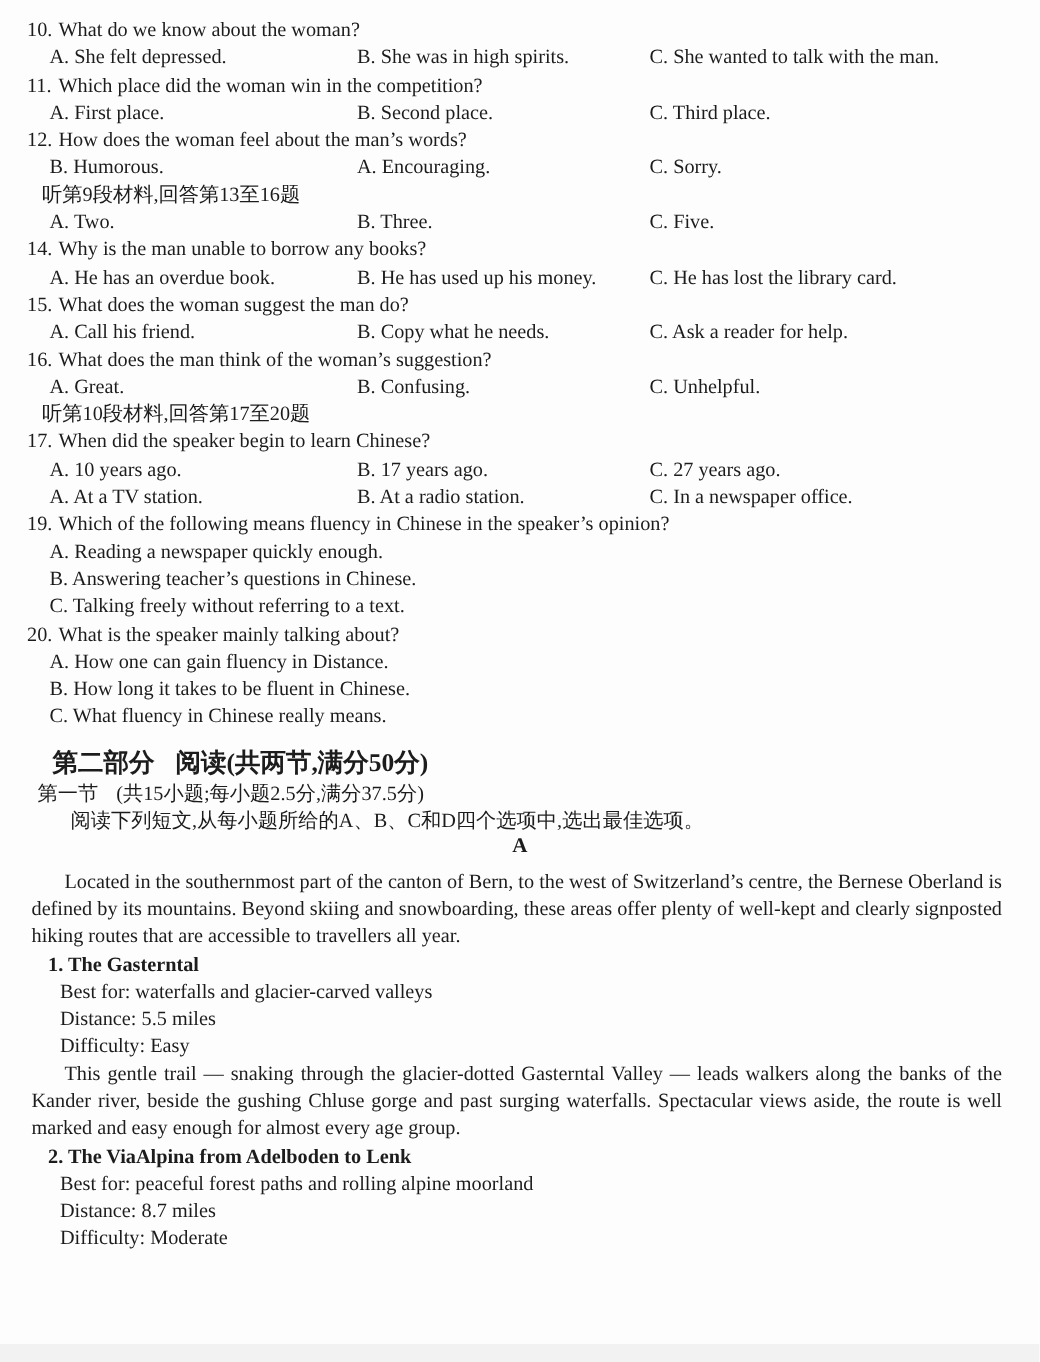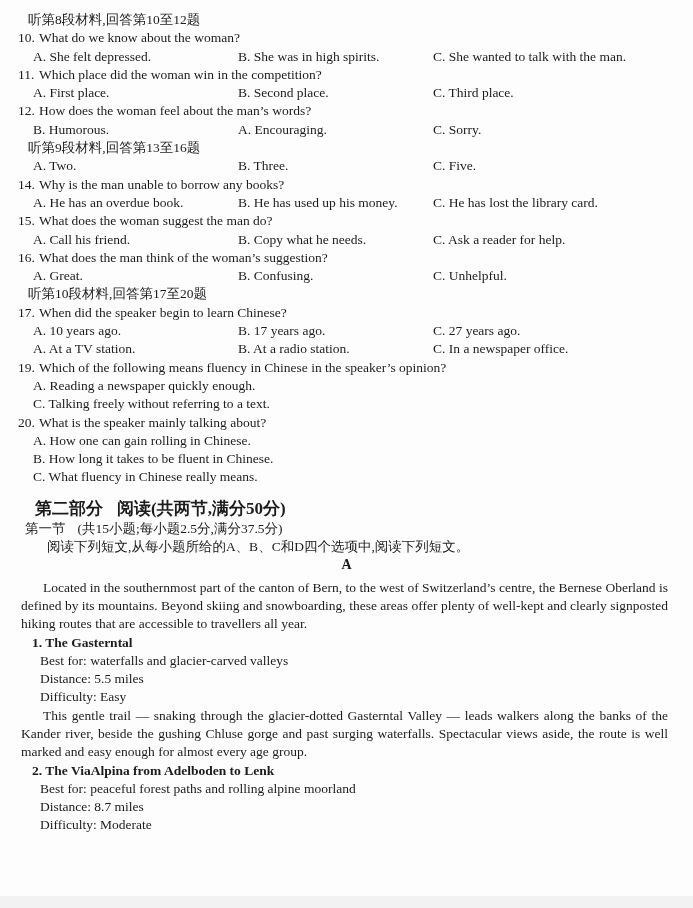--- a/index.html
+++ b/index.html
@@ -34,21 +34,20 @@
 
   .scan-band { position: absolute; left: 0; bottom: 0; width: 100%; height: 12px; background: #f2f2f2; }
 </style>
 </head>
 <body>
 
 <div class="page">
 
   <section>
 
-    <div class="group-header">听第8段材料,回答第10至12题</div>
 
     <div class="qline">
       <span class="qnum">10.</span><span>What do we know about the woman?</span>
     </div>
     <div class="opts-row">
       <span>A. She felt depressed.</span>
       <span>B. She was in high spirits.</span>
       <span>C. She wanted to talk with the man.</span>
     </div>
 
@@ -119,42 +118,43 @@
     <div class="opts-row">
       <span>A. At a TV station.</span>
       <span>B. At a radio station.</span>
       <span>C. In a newspaper office.</span>
     </div>
 
     <div class="qline">
       <span class="qnum">19.</span><span>Which of the following means fluency in Chinese in the speaker’s opinion?</span>
     </div>
     <div class="opt-stacked">A. Reading a newspaper quickly enough.</div>
+    <div class="opt-stacked">B. Answering teacher’s questions in Chinese.</div>
     <div class="opt-stacked">C. Talking freely without referring to a text.</div>
 
     <div class="qline">
       <span class="qnum">20.</span><span>What is the speaker mainly talking about?</span>
     </div>
-    <div class="opt-stacked">A. How one can gain rolling in Chinese.</div>
+    <div class="opt-stacked">A. How one can gain fluency in Distance.</div>
     <div class="opt-stacked">B. How long it takes to be fluent in Chinese.</div>
     <div class="opt-stacked">C. What fluency in Chinese really means.</div>
 
   </section>
 
   <section>
 
     <div class="part-title">
       <span>第二部分</span><span class="tail">阅读(共两节,满分50分)</span>
     </div>
 
     <div class="section-line">
       <span>第一节</span><span class="tail">(共15小题;每小题2.5分,满分37.5分)</span>
     </div>
 
-    <div class="instruction">阅读下列短文,从每小题所给的A、B、C和D四个选项中,阅读下列短文。</div>
+    <div class="instruction">阅读下列短文,从每小题所给的A、B、C和D四个选项中,选出最佳选项。</div>
 
     <div class="passage-label">A</div>
 
     <p class="para first">Located in the southernmost part of the canton of Bern, to the west of Switzerland’s centre, the Bernese Oberland is defined by its mountains. Beyond skiing and snowboarding, these areas offer plenty of well-kept and clearly signposted hiking routes that are accessible to travellers all year.</p>
 
     <div class="trail-heading">1. The Gasterntal</div>
     <div class="trail-line">Best for: waterfalls and glacier-carved valleys</div>
     <div class="trail-line">Distance: 5.5 miles</div>
     <div class="trail-line">Difficulty: Easy</div>
     <p class="para">This gentle trail — snaking through the glacier-dotted Gasterntal Valley — leads walkers along the banks of the Kander river, beside the gushing Chluse gorge and past surging waterfalls. Spectacular views aside, the route is well marked and easy enough for almost every age group.</p>

